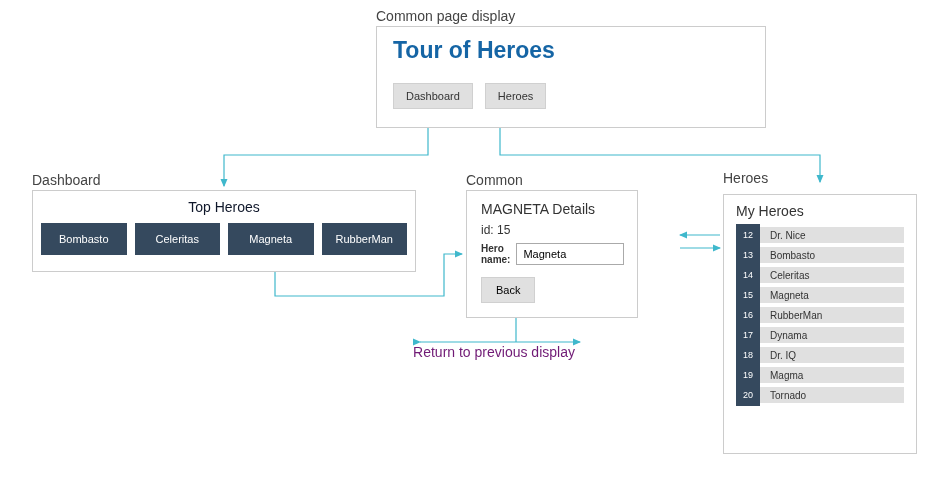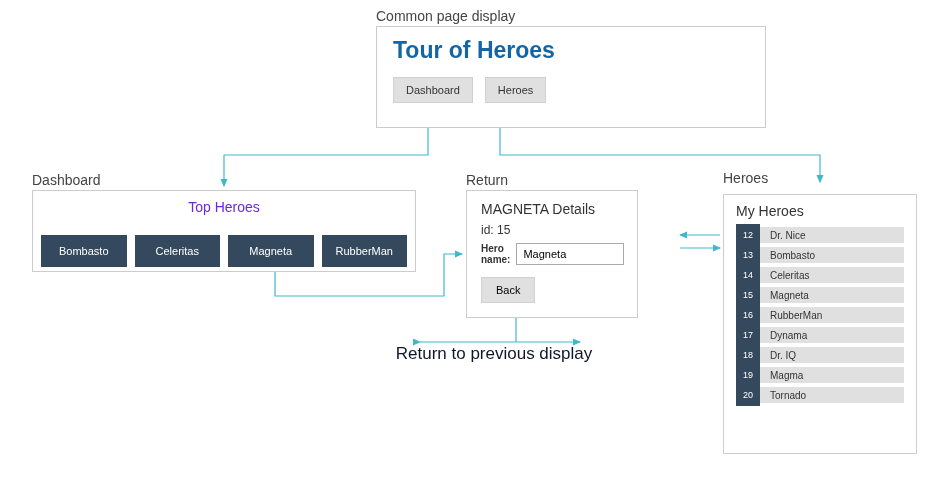--- a/index.html
+++ b/index.html
@@ -24,39 +24,39 @@
     
     .header-panel {
       left: 376px; top: 26px;
       width: 390px; height: 102px;
       padding: 10px 16px 12px 16px;
     }
     .app-title {
       color: #1565a5;
       font-size: 23px;
       font-weight: bold;
-      margin-bottom: 13px;
+      margin-bottom: 19px;
     }
     .nav-buttons { display: flex; gap: 12px; }
     .nav-btn {
       background: #e0e0e0;
       border: 1px solid #d0d0d0;
       padding: 6px 12px;
       font-size: 11px;
       color: #333;
       cursor: pointer;
     }
     
     .dashboard-panel {
       left: 32px; top: 190px;
       width: 384px; height: 82px;
       text-align: center;
       padding: 8px;
     }
-    .dashboard-title { font-size: 14px; margin-bottom: 20px; color: #6d28d9;}
+    .dashboard-title { font-size: 14px; margin-bottom: 8px; color: #0f172a;}
     .hero-cards { display: flex; gap: 8px; justify-content: center;}
     .hero-card {
       background: #35495e;
       color: #fff;
       font-size: 11px;
       padding: 10px 0;
       flex: 1;
       cursor: pointer;
     }
     
@@ -107,36 +107,36 @@
       align-items: center;
       justify-content: center;
       font-size: 9px;
     }
     .hero-name { padding-left: 10px; color: #333;}
     
     .return-text {
       position: absolute;
       left: 494px; top: 344px;
       transform: translateX(-50%);
-      font-size: 17px;
-      color: #0f172a;
+      font-size: 14px;
+      color: #701a75;
     }
     
     svg.arrows {
       position: absolute; left:0; top:0;
       width: 943px; height: 500px;
       pointer-events: none;
     }
   </style>
 </head>
 <body>
 
 <div class="section-label" style="left:376px; top:8px;">Common page display</div>
 <div class="section-label" style="left:32px; top:172px;">Dashboard</div>
-<div class="section-label" style="left:466px; top:172px;">Return</div>
+<div class="section-label" style="left:466px; top:172px;">Common</div>
 <div class="section-label" style="left:723px; top:170px;">Heroes</div>
 
 <div class="panel header-panel">
   <div class="app-title">Tour of Heroes</div>
   <div class="nav-buttons">
     <button class="nav-btn">Dashboard</button>
     <button class="nav-btn">Heroes</button>
   </div>
 </div>
 

